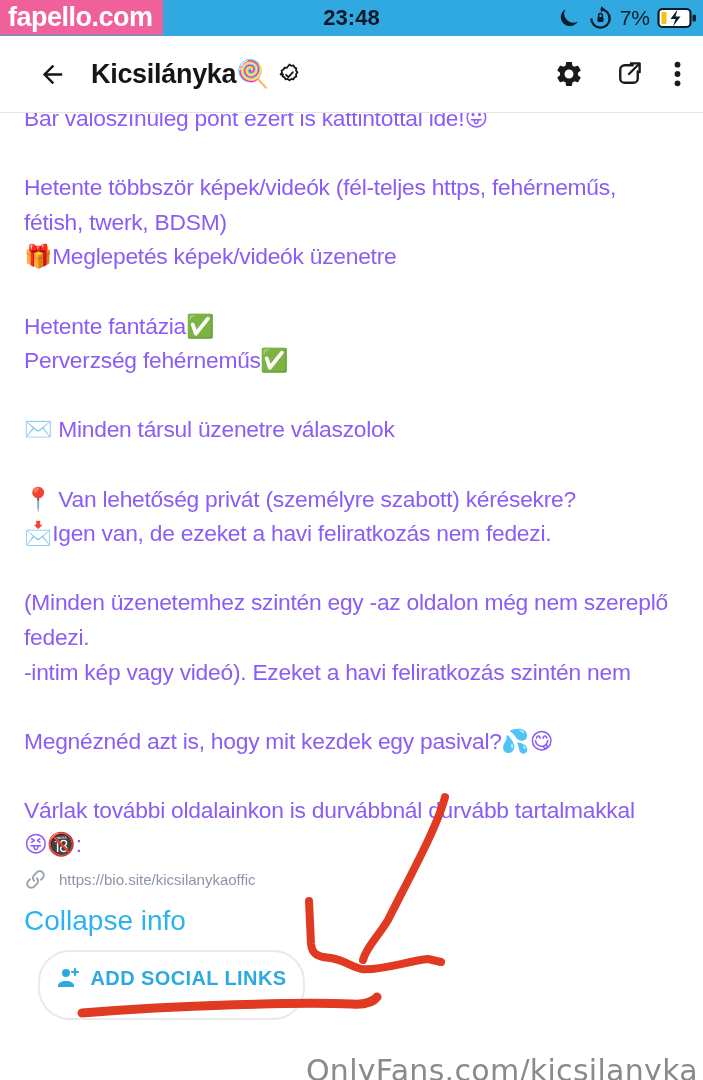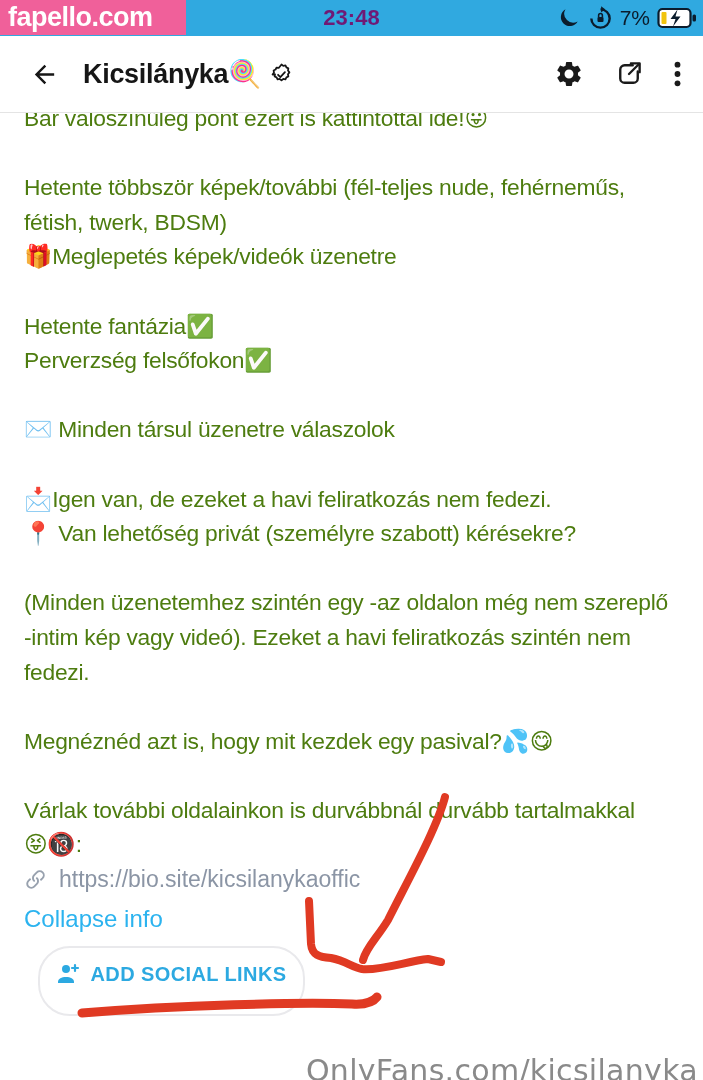--- a/index.html
+++ b/index.html
@@ -4,44 +4,44 @@
 <style>
   html,body{margin:0;padding:0;background:#555;}
   .screen{
     position:relative;width:703px;height:1080px;margin:0 auto;
     background:#fff;overflow:hidden;
     font-family:"Liberation Sans","DejaVu Sans",sans-serif;
   }
   
   .statusbar{position:absolute;top:0;left:0;right:0;height:36px;background:#30A9E0;z-index:10;}
   .fapello{
-    position:absolute;left:0;top:0;width:186px;height:35px;background:#F0609A;
+    position:absolute;left:0;top:0;width:163px;height:35px;background:#F0609A;
     color:#fff;font-weight:700;font-size:27px;line-height:34px;padding-left:8px;
     box-sizing:border-box;letter-spacing:-0.5px;z-index:11;
   }
-  .time{position:absolute;left:0;right:0;top:0;text-align:center;font-size:22px;font-weight:700;color:#701a75;line-height:36px;}
+  .time{position:absolute;left:0;right:0;top:0;text-align:center;font-size:22px;font-weight:700;color:#0f172a;line-height:36px;}
   .status-icons{position:absolute;right:6px;top:0;height:36px;display:flex;align-items:center;gap:7px;color:#0b1c2c;font-size:21px;font-weight:500;}
   .status-icons svg{display:block;}
   
-  .navbar{position:absolute;top:36px;left:4px;right:0;height:76px;background:#fff;display:flex;align-items:center;z-index:9;}
+  .navbar{position:absolute;top:36px;left:12px;right:0;height:76px;background:#fff;display:flex;align-items:center;z-index:9;}
   .back{margin-left:26px;display:flex;align-items:center;cursor:pointer;}
   .title-wrap{margin-left:24px;display:flex;align-items:center;gap:7px;}
   .title{font-size:27px;font-weight:700;color:#161616;letter-spacing:-0.3px;}
   .badge{display:flex;align-items:center;}
   .nav-actions{margin-left:auto;display:flex;align-items:center;gap:30px;padding-right:22px;}
   .nav-actions>span{display:flex;align-items:center;cursor:pointer;}
   .divider{position:absolute;top:112px;left:0;right:0;height:1px;background:#e4e4e4;z-index:9;}
   
   .content{position:absolute;top:113px;left:0;right:0;bottom:0;padding:0 24px;overflow:hidden;}
   .lines{margin-top:-12px;}
-  .line{height:34.6px;line-height:34.6px;font-size:22.8px;color:#4d7c0f;white-space:nowrap;letter-spacing:-0.25px;}
-  .link-row{display:flex;align-items:center;gap:12px;height:34.6px;color:#8b95a5;font-size:23px;cursor:pointer;}
+  .line{height:34.6px;line-height:34.6px;font-size:22.8px;color:#8b5cf6;white-space:nowrap;letter-spacing:-0.25px;}
+  .link-row{display:flex;align-items:center;gap:12px;height:34.6px;color:#8b95a5;font-size:15px;cursor:pointer;}
   .link-row svg{flex:0 0 auto;}
   .url{color:#8b95a5;text-decoration:none;white-space:nowrap;}
-  .collapse{margin-top:8px;font-size:24px;color:#2BB3EF;cursor:pointer;width:fit-content;}
+  .collapse{margin-top:8px;font-size:28px;color:#2BB3EF;cursor:pointer;width:fit-content;}
   .pill{
     margin-top:13px;margin-left:14px;width:267px;height:70px;box-sizing:border-box;
     border:2px solid #e9e9ec;border-radius:32px;
     display:flex;align-items:flex-start;justify-content:center;gap:10px;padding-top:15px;
     color:#2CA9E1;font-weight:700;font-size:20px;letter-spacing:0.4px;cursor:pointer;background:#fff;
   }
   .pill svg{margin-top:-2px;}
   
   .marker{position:absolute;left:0;top:0;z-index:5;pointer-events:none;}
   .of-watermark{
@@ -113,35 +113,35 @@
           </svg>
       </span>
     </div>
   </div>
   <div class="divider"></div>
 
   <div class="content">
     <div class="lines">
         <div class="line">Bár valószínűleg pont ezért is kattintottál ide!😛</div>
         <div class="line">&nbsp;</div>
-        <div class="line">Hetente többször képek/további (fél-teljes nude, fehérneműs,</div>
+        <div class="line">Hetente többször képek/videók (fél-teljes https, fehérneműs,</div>
         <div class="line">fétish, twerk, BDSM)</div>
         <div class="line">🎁Meglepetés képek/videók üzenetre</div>
         <div class="line">&nbsp;</div>
         <div class="line">Hetente fantázia✅</div>
-        <div class="line">Perverzség felsőfokon✅</div>
+        <div class="line">Perverzség fehérneműs✅</div>
         <div class="line">&nbsp;</div>
         <div class="line">✉️ Minden társul üzenetre válaszolok</div>
         <div class="line">&nbsp;</div>
+        <div class="line">📍 Van lehetőség privát (személyre szabott) kérésekre?</div>
         <div class="line">📩Igen van, de ezeket a havi feliratkozás nem fedezi.</div>
-        <div class="line">📍 Van lehetőség privát (személyre szabott) kérésekre?</div>
         <div class="line">&nbsp;</div>
         <div class="line">(Minden üzenetemhez szintén egy -az oldalon még nem szereplő</div>
+        <div class="line">fedezi.</div>
         <div class="line">-intim kép vagy videó). Ezeket a havi feliratkozás szintén nem</div>
-        <div class="line">fedezi.</div>
         <div class="line">&nbsp;</div>
         <div class="line">Megnéznéd azt is, hogy mit kezdek egy pasival?💦😋</div>
         <div class="line">&nbsp;</div>
         <div class="line">Várlak további oldalainkon is durvábbnál durvább tartalmakkal</div>
         <div class="line">😝🔞:</div>
       </div>
 
     <div class="link-row">
       <svg width="23" height="23" viewBox="0 0 24 24" fill="none" stroke="#98a1ae" stroke-width="2" stroke-linecap="round">
         <path d="M10.6 13.4a4.2 4.2 0 0 1 0-6l2.8-2.8a4.2 4.2 0 0 1 6 6l-1.7 1.6"></path>

